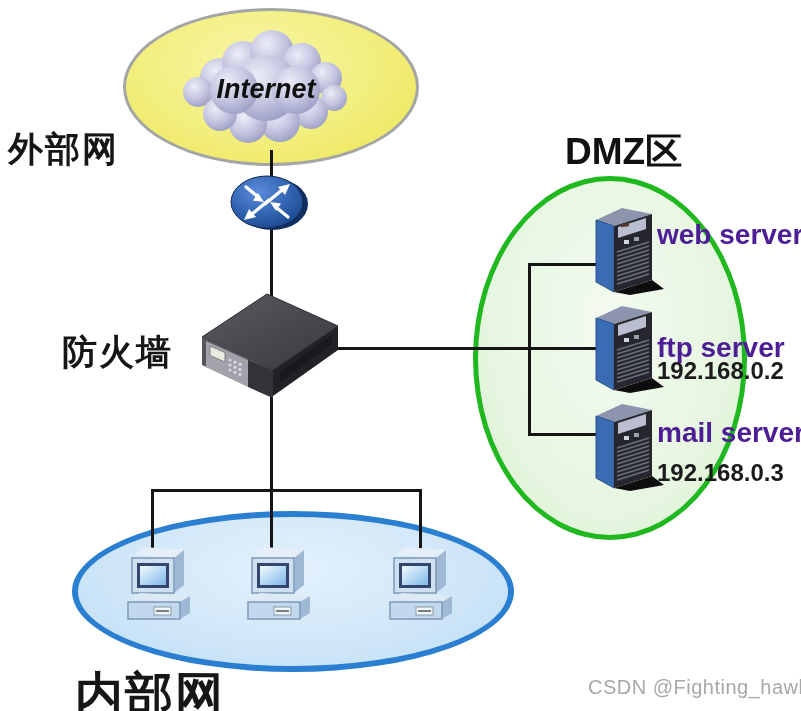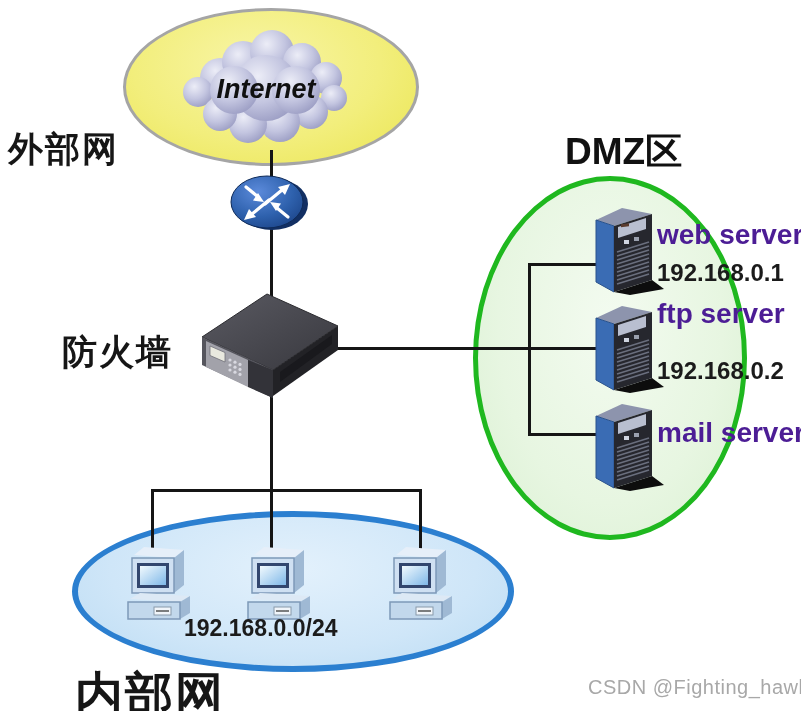--- a/index.html
+++ b/index.html
@@ -246,26 +246,25 @@
   </svg>
 
   <div class="label zone-label" style="left:8px;top:97px;margin-top:29px;">外部网</div>
 
 
   <div class="label dmz-title" style="left:565px;top:127px;">DMZ区</div>
 
   <div class="label zone-label" style="left:62px;top:329px;">防火墙</div>
 
   <div class="label server-name" style="left:657px;top:219px;">web server</div>
-  <div class="label ip-label" style="left:657px;top:259px;">192.168.0.1</div>
-
-  <div class="label server-name" style="left:657px;top:298px;">ftp server</div>
+
+  <div class="label server-name" style="left:657px;top:332px;">ftp server</div>
   <div class="label ip-label" style="left:657px;top:357px;">192.168.0.2</div>
 
   <div class="label server-name" style="left:657px;top:417px;">mail server</div>
-
-  <div class="label subnet-label" style="left:184px;top:615px;">192.168.0.0/24</div>
+  <div class="label ip-label" style="left:657px;top:459px;">192.168.0.3</div>
+
 
   <div class="label zone-label" style="left:75px;top:663px;font-size:48px;">内部网</div>
 
   <div class="watermark">CSDN @Fighting_hawk</div>
 
 </div>
 
 </body></html>

